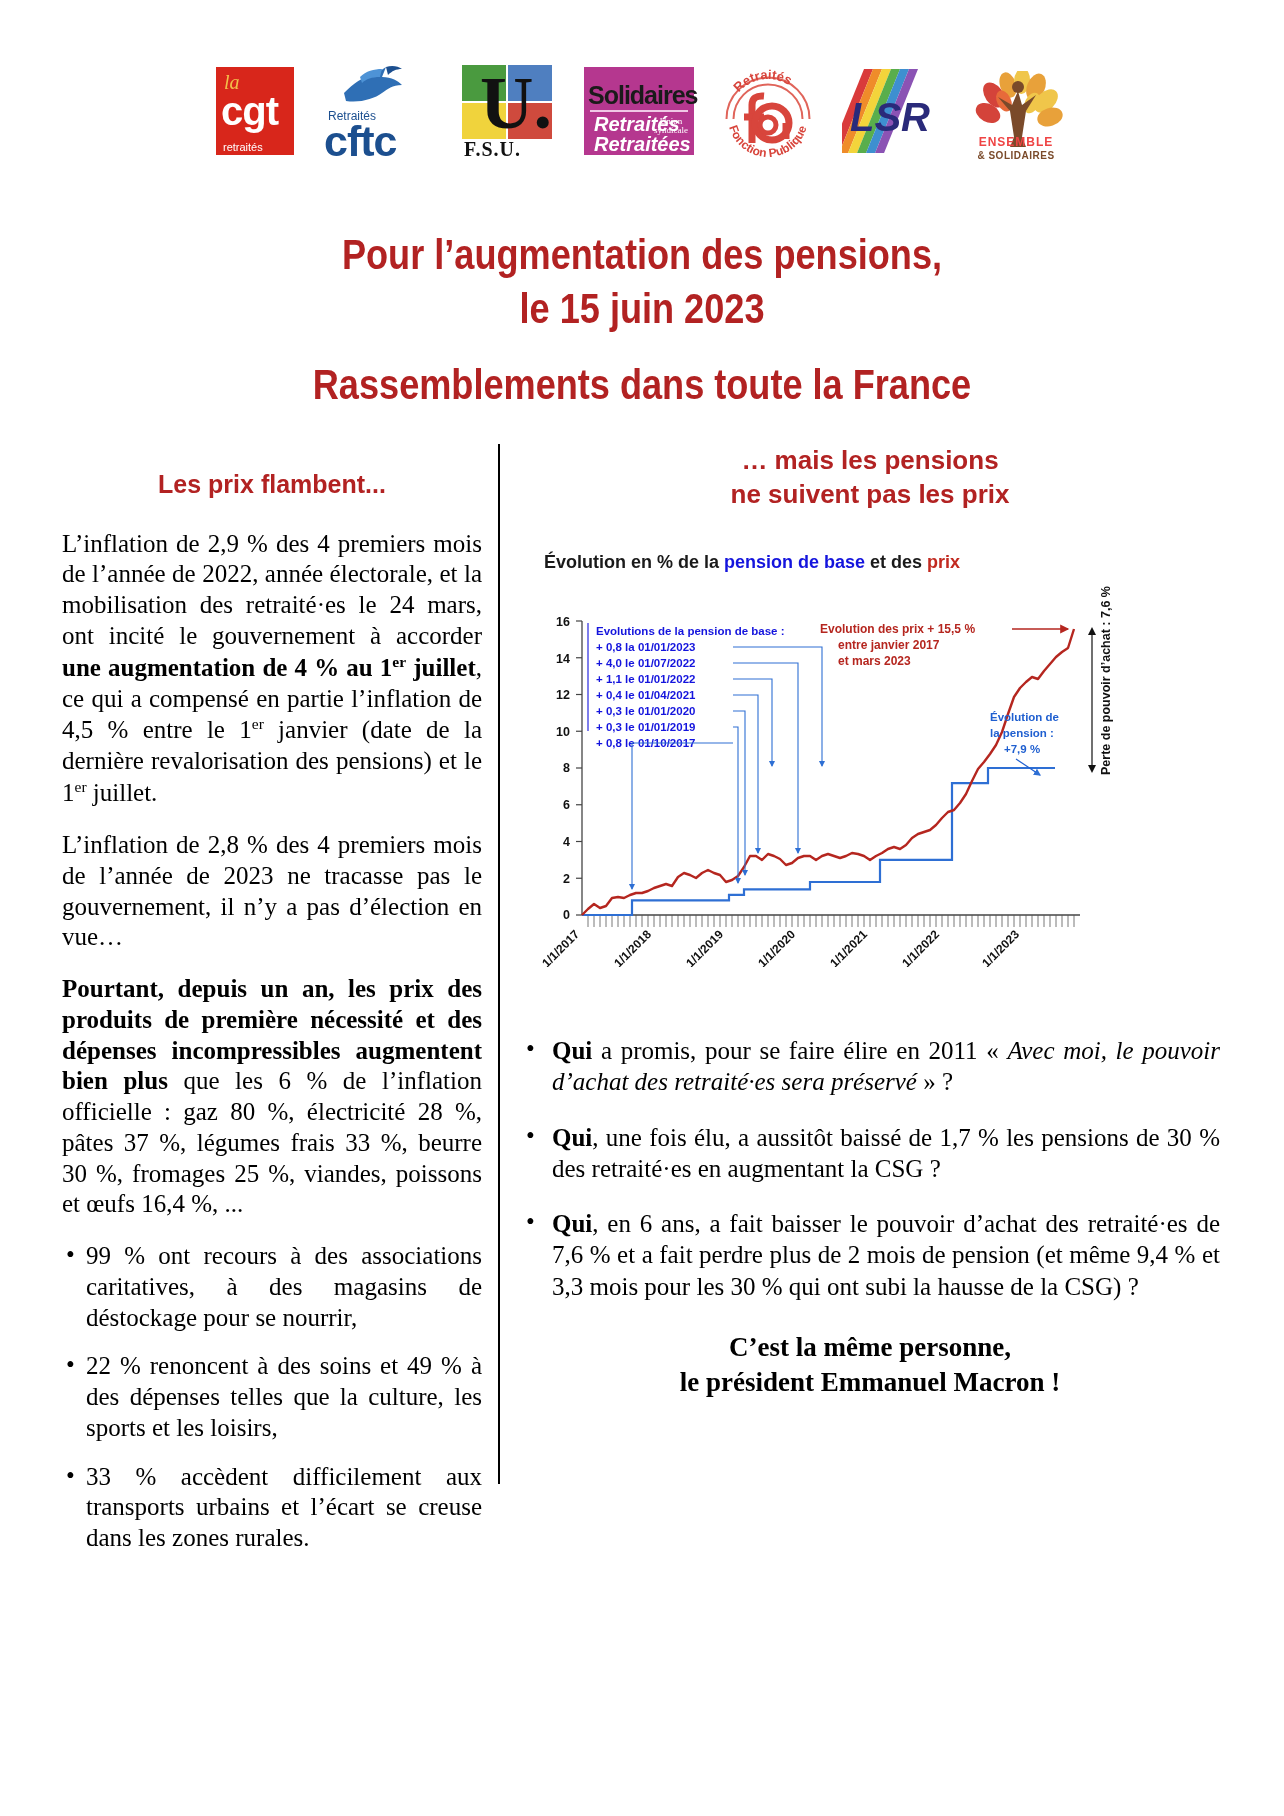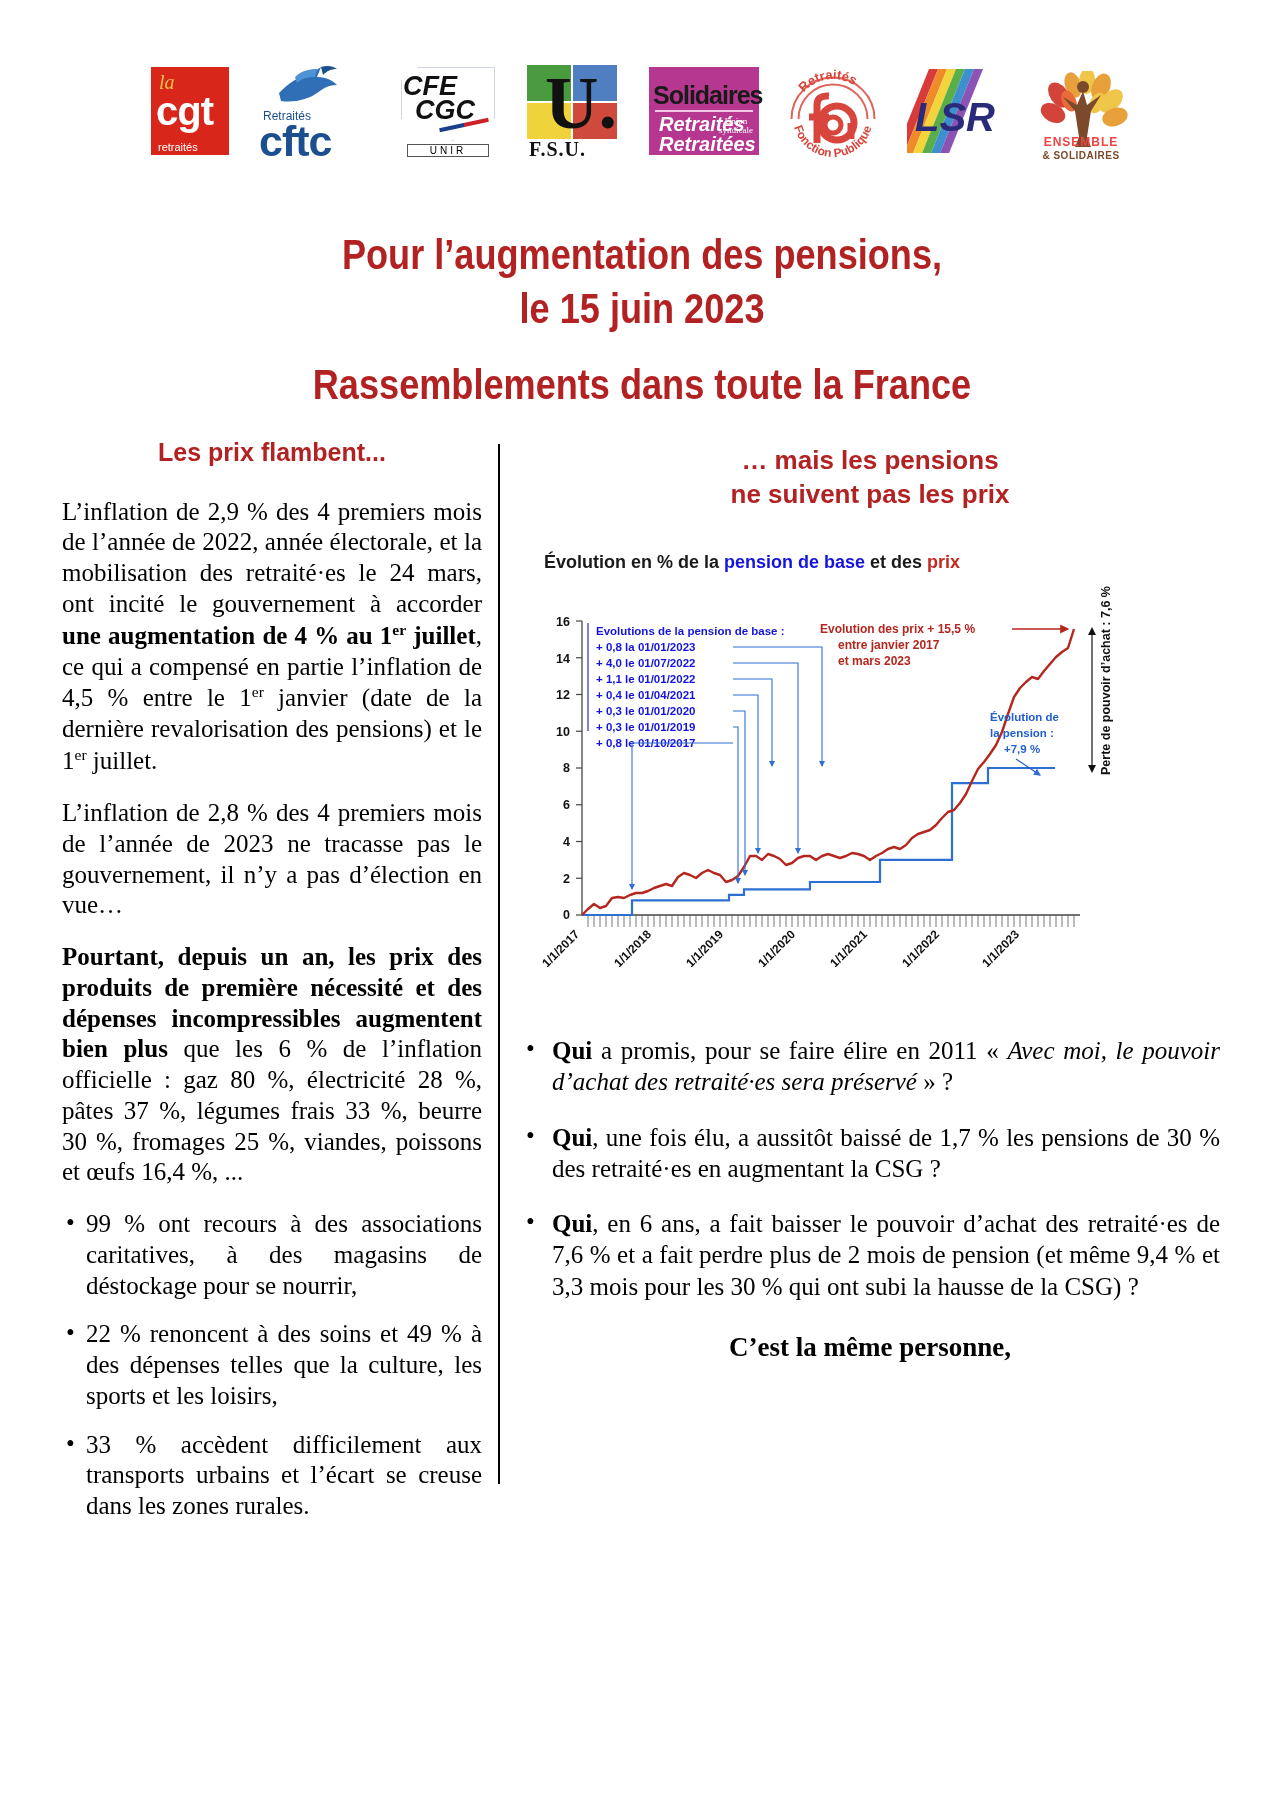--- a/index.html
+++ b/index.html
@@ -82,21 +82,21 @@
     font-family:"Liberation Sans", sans-serif; font-weight:bold;
     color:#b22222; font-size:42px; line-height:1.28;
     transform:scaleX(0.86); transform-origin:center top;
     letter-spacing:0px;
   }
   .headline .l3{ margin-top:22px; display:block; }
 
   
   .divider{ position:absolute; left:498px; top:444px; width:2px; height:1040px; background:#000; }
 
-  .colL{ position:absolute; left:62px; top:436px; width:420px; }
+  .colL{ position:absolute; left:62px; top:468px; width:420px; }
   .colR{ position:absolute; left:520px; top:444px; width:700px; }
 
   .sechead{
     font-family:"Liberation Sans", sans-serif; font-weight:bold; color:#b22222;
     text-align:center; font-size:25px; line-height:1.3;
   }
   .sechead.r{ font-size:26px; }
 
   p.body{
     font-size:25px; line-height:1.23; text-align:justify; margin:0 0 21px 0;
@@ -156,27 +156,20 @@
         <svg width="66" height="46" viewBox="0 0 66 46">
           <path d="M4 30 C14 20 22 14 34 12 L46 4 L42 14 C52 14 58 18 62 22 C52 22 48 26 42 30 C34 36 20 40 6 38 Z" fill="#2f6fb5"></path>
           <path d="M20 14 C26 8 34 6 42 6 L40 14 C32 14 26 16 22 20 Z" fill="#4e93d6"></path>
           <path d="M46 4 C52 2 58 3 62 6 C56 6 52 8 48 12 Z" fill="#1c4f8f"></path>
         </svg>
       </span>
       <span class="ret">Retraités</span>
       <span class="cftc">cftc</span>
     </div>
 
-    <div class="logo logo-cfecgc">
-      <span class="shield"></span>
-      <span class="cfe">CFE</span>
-      <span class="cgc">CGC</span>
-      <span class="tri"></span>
-      <span class="unir">UNIR</span>
-    </div>
 
     <div class="logo logo-fsu">
       <span class="q q1"></span>
       <span class="q q2"></span>
       <span class="q q3"></span>
       <span class="q q4"></span>
       <span class="U">U.</span>
       <span class="fsu">F.S.U.</span>
     </div>
 
@@ -493,16 +486,17 @@
       <li>
         <span class="b">Qui</span><span>, une fois élu, a aussitôt baissé de 1,7 % les pensions de 30 % des retraité·es en augmentant la CSG ?</span>
       </li>
       <li>
         <span class="b">Qui</span><span>, en 6 ans, a fait baisser le pouvoir d’achat des retraité·es de 7,6 % et a fait perdre plus de 2 mois de pension (et même 9,4 % et 3,3 mois pour les 30 % qui ont subi la hausse de la CSG) ?</span>
       </li>
     </ul>
 
     <div class="closing">
       <span>C’est la même personne,</span><br>
+      <span>le président Emmanuel Macron !</span>
     </div>
   </div>
 
 </div>
 
 </body></html>

